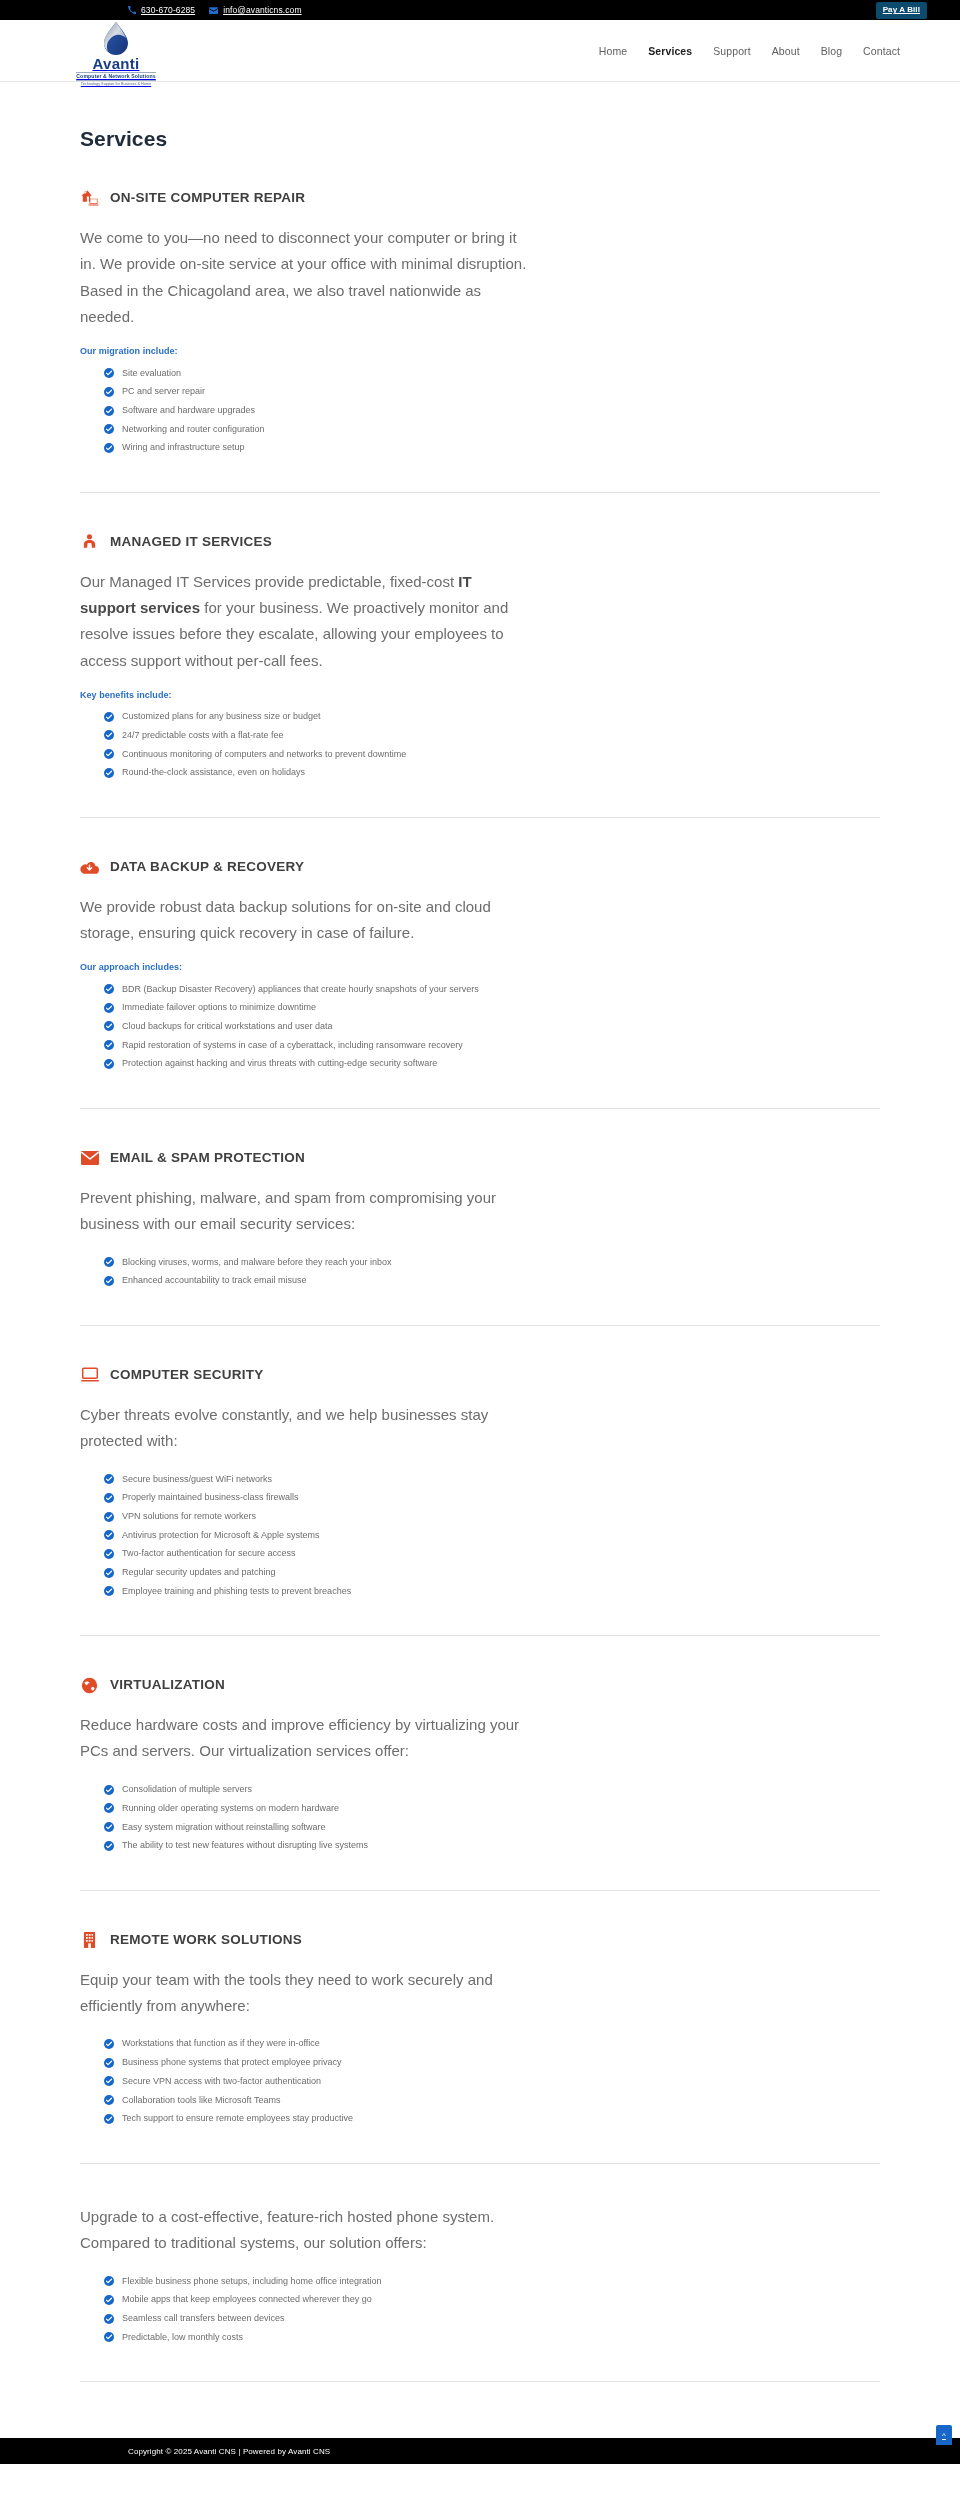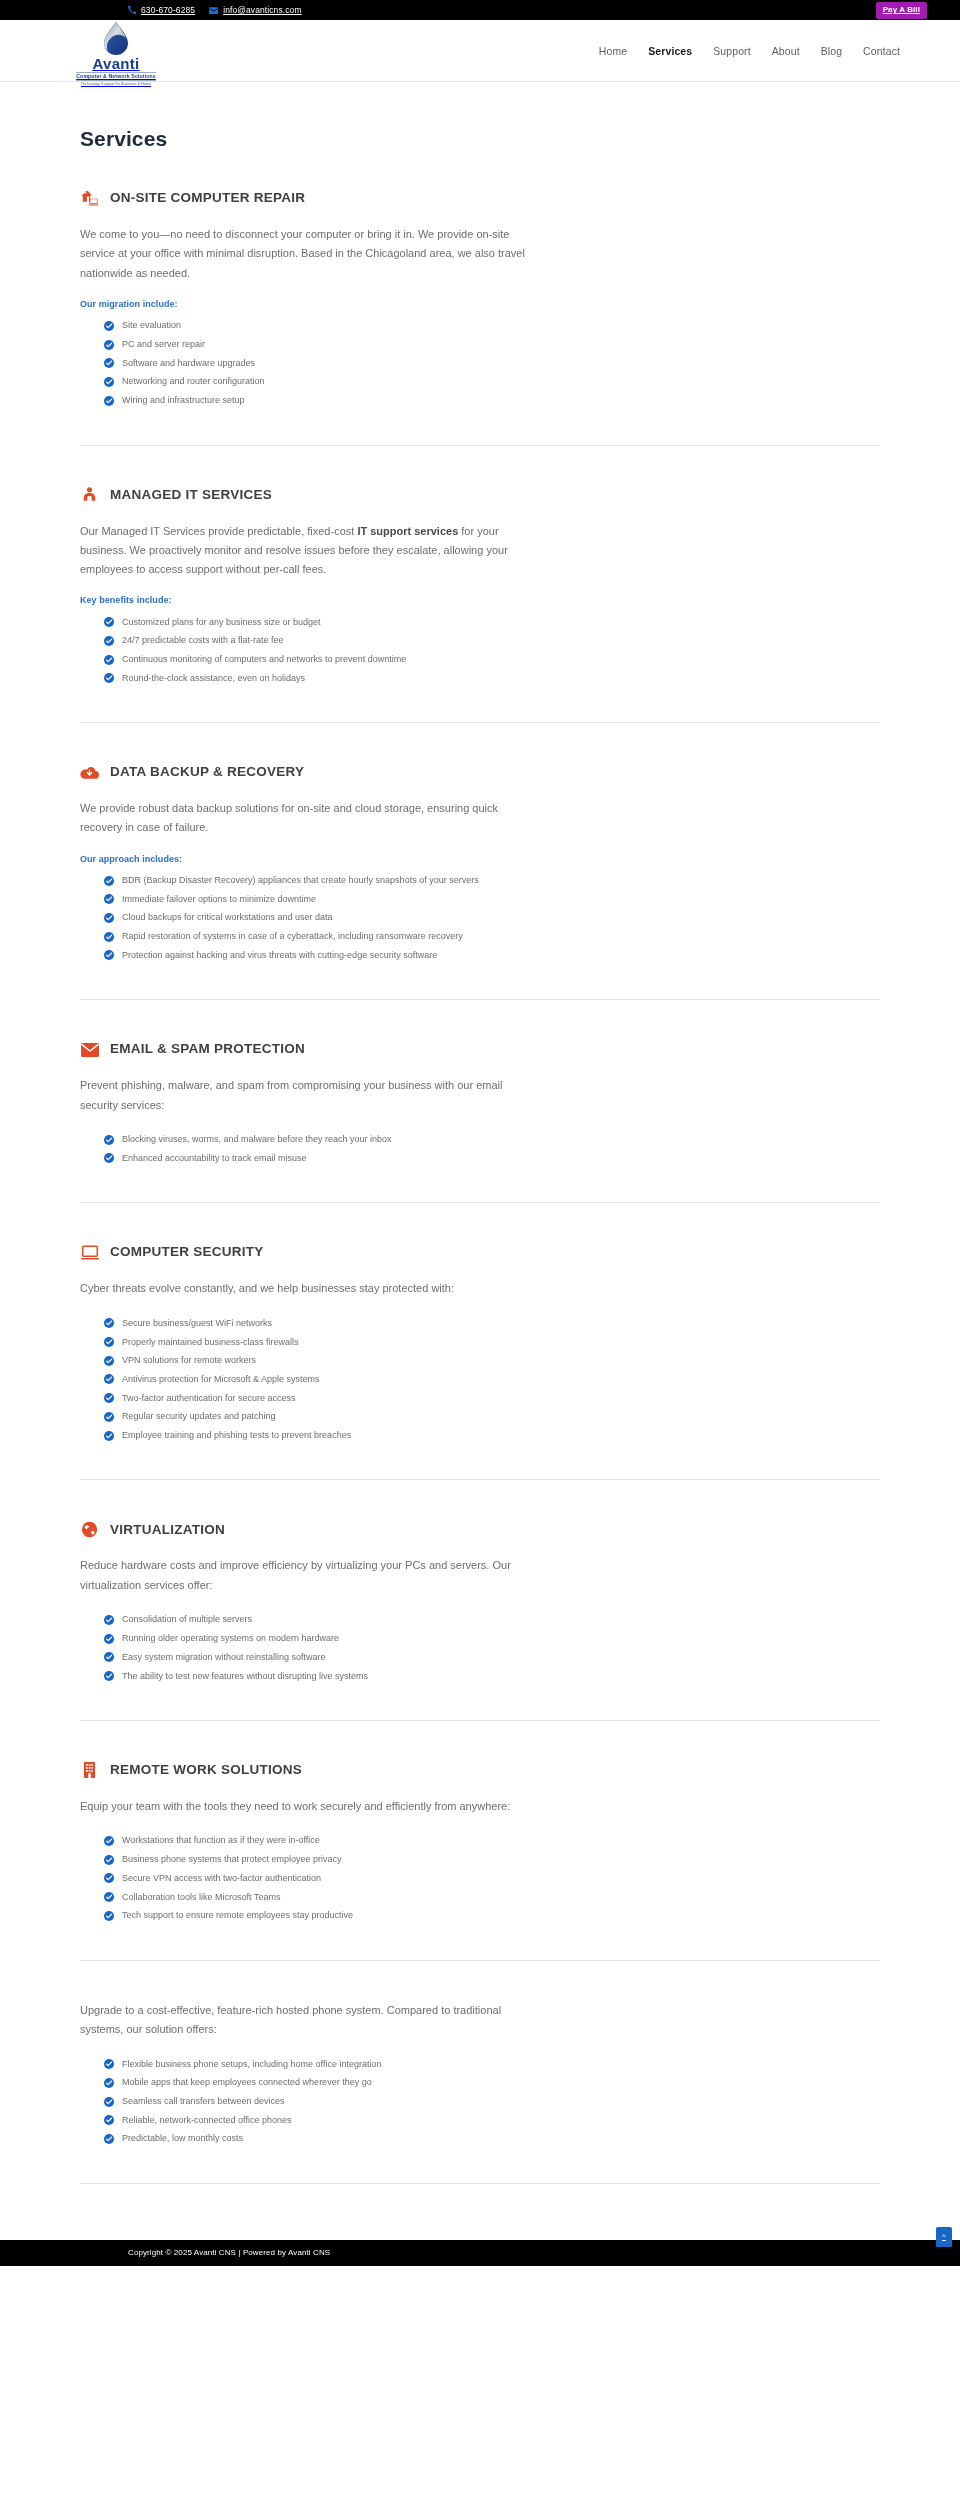--- a/index.html
+++ b/index.html
@@ -35,21 +35,21 @@
     font-size: 8.5px;
     letter-spacing: .1px;
     line-height: 1;
   }
   .tb-item .ico { display:inline-flex; color:#1f6fd0; }
   .tb-item .ico svg { display:block; }
   .paybill {
     position: absolute;
     right: 33px;
     top: 2px;
-    background: #a21caf;
+    background: #0c4a6e;
     color: #ffffff;
     font-size: 8px;
     font-weight: bold;
     line-height: 1;
     padding: 4px 7px 5px 7px;
     border-radius: 2px;
     letter-spacing: .1px;
   }
 
   
@@ -140,21 +140,21 @@
   }
   .sec-ico svg { display:block; }
   .sec-title {
     font-size: 13.5px;
     font-weight: bold;
     color: #404040;
     letter-spacing: .25px;
     line-height: 1.1;
   }
   .sec-body {
-    font-size: 11px;
+    font-size: 15px;
     line-height: 1.75;
     color: #6d6d6d;
     margin: 0 0 2px 0;
     max-width: 448px;
   }
   .sec-body b { color: #4a4a4a; }
   .sub-head {
     font-size: 9px;
     font-weight: bold;
     color: #2a6fc4;
@@ -721,29 +721,20 @@
           </span>
           <span>Seamless call transfers between devices</span>
         </li>
       <li>
           <span class="chk">
             <svg width="10" height="10" viewBox="0 0 16 16">
               <circle cx="8" cy="8" r="8" fill="#1767c8"></circle>
               <path d="M4 8.2 l2.5 2.5 L12 5.2" stroke="#fff" stroke-width="1.9" fill="none" stroke-linecap="round" stroke-linejoin="round"></path>
             </svg>
           </span>
-          <span>Reliable, network-connected office phones</span>
-        </li>
-      <li>
-          <span class="chk">
-            <svg width="10" height="10" viewBox="0 0 16 16">
-              <circle cx="8" cy="8" r="8" fill="#1767c8"></circle>
-              <path d="M4 8.2 l2.5 2.5 L12 5.2" stroke="#fff" stroke-width="1.9" fill="none" stroke-linecap="round" stroke-linejoin="round"></path>
-            </svg>
-          </span>
           <span>Predictable, low monthly costs</span>
         </li>
     </ul>
     <hr class="divider">
   </div>
 </div>
 
 <div class="footer-spacer"></div>
 
 <div class="footer">

